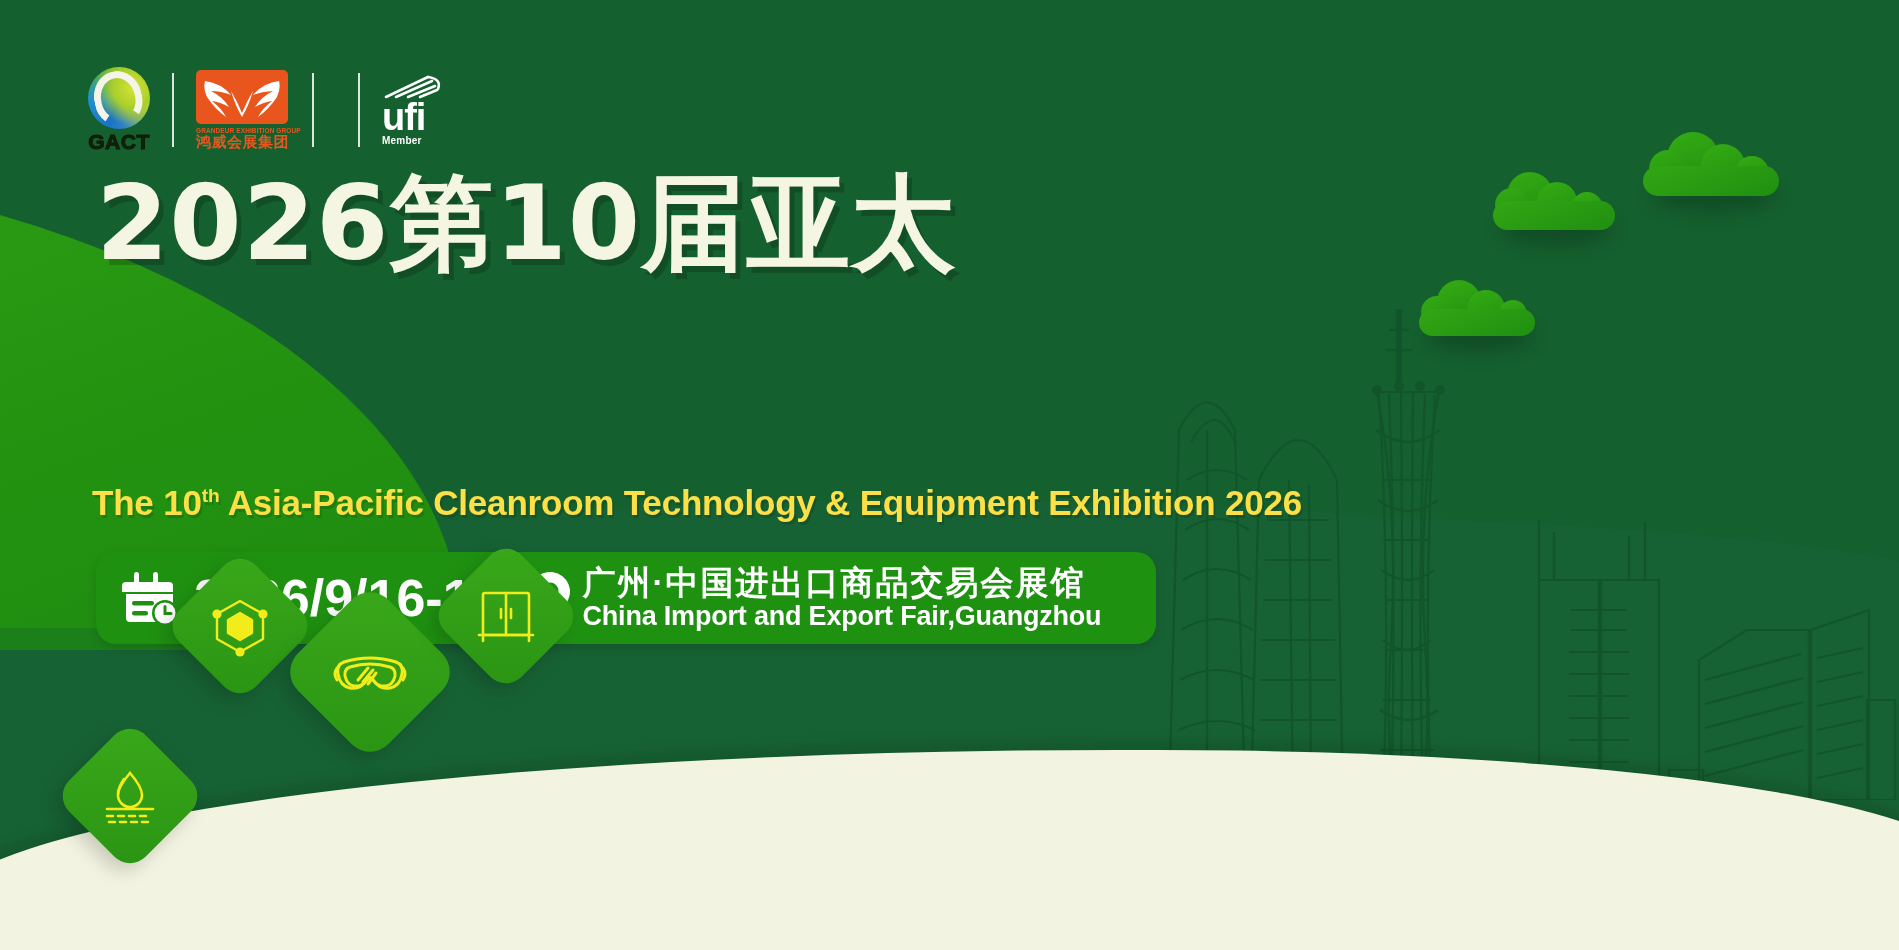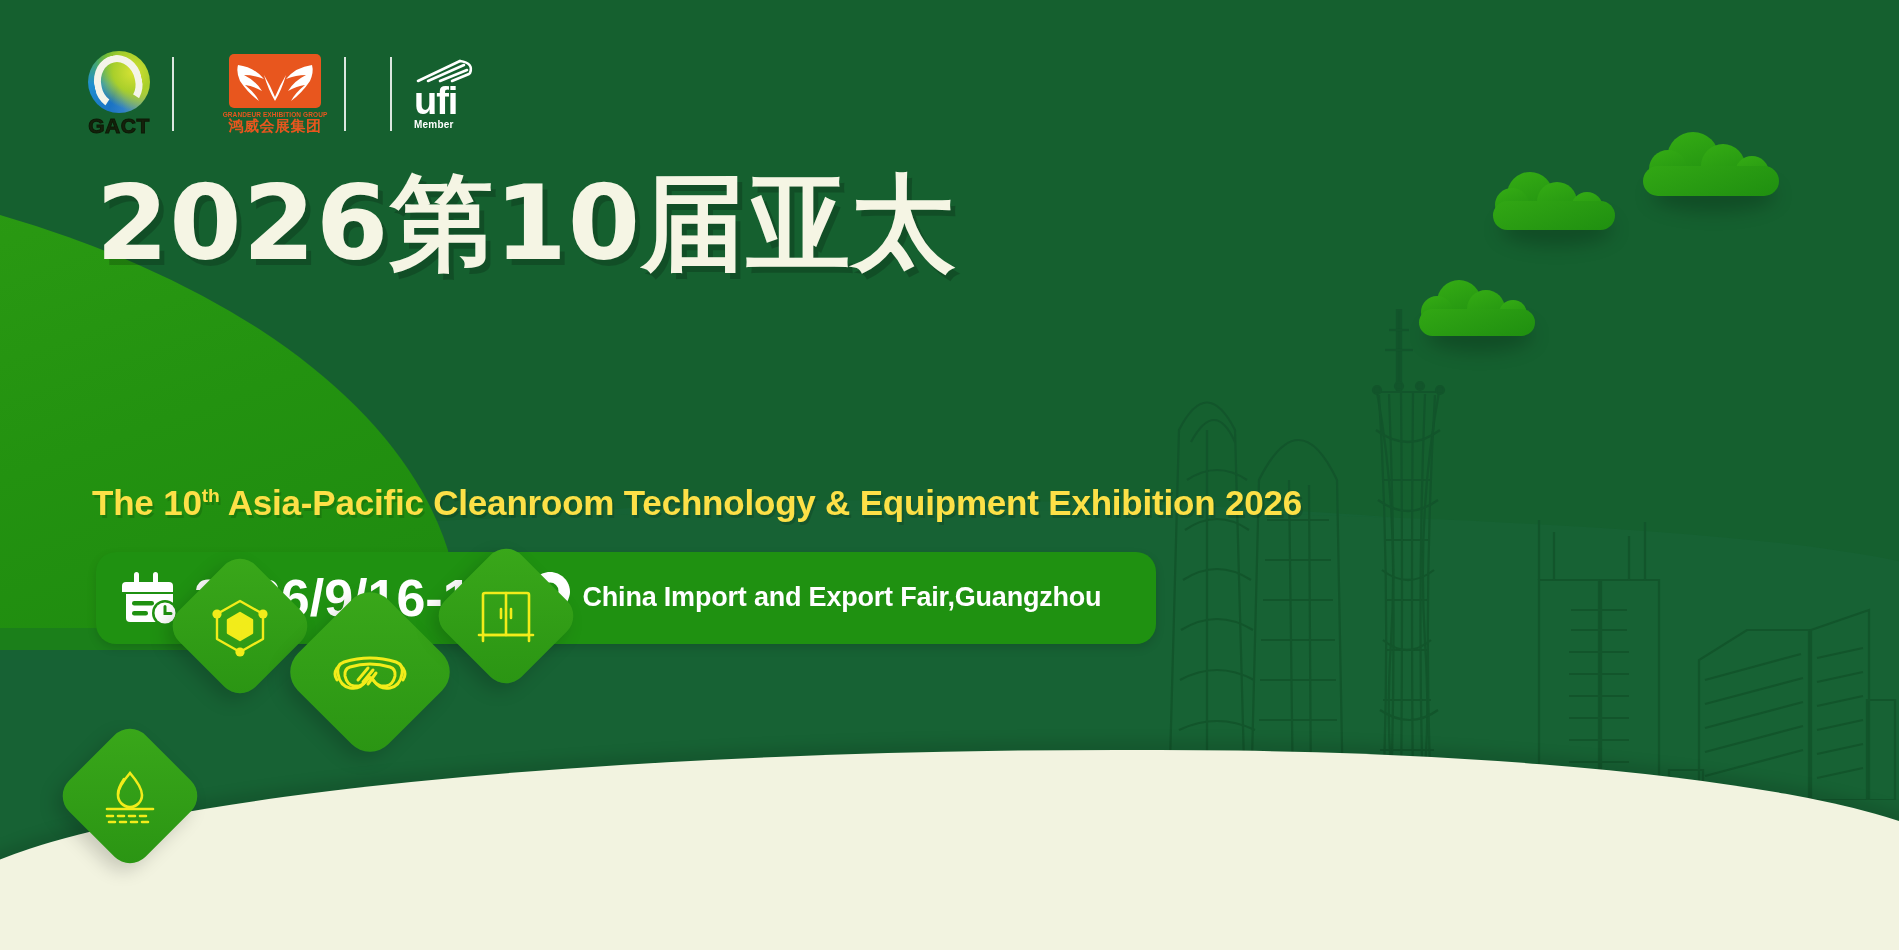--- a/index.html
+++ b/index.html
@@ -71,21 +71,21 @@
     background:linear-gradient(160deg,#32a714 0%,#1f8f10 100%);
     border-radius:22px;
   }
   .cloud .shadow {
     position:absolute; left:6%; bottom:-16px; width:92%; height:34px;
     background:rgba(0,0,0,.20); border-radius:50%; filter:blur(9px);
   }
 
   
   .logos {
-    position:absolute; left:88px; top:48px;
+    position:absolute; left:88px; top:64px;
     display:flex; align-items:center; gap:0; height:92px;
   }
   .logo-cell { display:flex; align-items:center; height:92px; }
   .divider { width:2px; height:74px; background:rgba(255,255,255,.85); margin:0 22px; }
 
   
   .gact { display:flex; flex-direction:column; align-items:center; }
   .gact-orb {
     width:62px; height:62px; border-radius:50%;
     background:
@@ -98,21 +98,21 @@
     width:34px; height:40px; transform:translate(-52%,-50%) rotate(-12deg);
     border:7px solid #f4f4e9; border-radius:50% 50% 46% 46%;
     border-bottom-color:transparent;
   }
   .gact-word {
     font-size:21px; font-weight:bold; color:#15210c; letter-spacing:.5px;
     margin-top:1px; -webkit-text-stroke:1px #0d1a06;
   }
 
   
-  .grand { display:flex; flex-direction:column; align-items:center; width:94px;margin-left:32px; }
+  .grand { display:flex; flex-direction:column; width:94px; }
   .grand-box {
     width:92px; height:54px; background:#e8561e; border-radius:5px;
     display:flex; align-items:center; justify-content:center;
   }
   .grand-en { font-size:6.5px; color:#e8561e; letter-spacing:.1px; margin-top:3px; font-weight:bold; white-space:nowrap;}
   .grand-cn { font-size:15px; color:#e8561e; font-weight:bold; letter-spacing:.5px; line-height:1.1;}
 
   
   .clean { display:flex; flex-direction:column; align-items:center; }
   .clean-orb {
@@ -350,20 +350,21 @@
     </svg>
 
     <div class="date-text">2026/9/16-18</div>
 
     <svg class="pin-icon" viewBox="0 0 42 54" xmlns="http://www.w3.org/2000/svg">
       <path d="M21 1 C10 1 1 10 1 21 C1 34 21 53 21 53 C21 53 41 34 41 21 C41 10 32 1 21 1z" fill="#ffffff"></path>
       <circle cx="21" cy="20" r="8.5" fill="#1f9111"></circle>
     </svg>
 
     <div class="venue">
+      <div class="venue-cn">广州·中国进出口商品交易会展馆</div>
       <div class="venue-en">China Import and Export Fair,Guangzhou</div>
     </div>
   </div>
 
   <div class="diamond" style="left:76px; top:742px;">
     <svg class="ico" viewBox="0 0 62 62" xmlns="http://www.w3.org/2000/svg">
       <g fill="none" stroke="#f2ec1a" stroke-width="2.6" stroke-linecap="round">
         <path d="M31 8 q12 14 12 22 a12 12 0 0 1 -24 0 q0 -8 12 -22z"></path>
         <path d="M25 14 q-6 9 -6 15"></path>
         <path d="M8 44 h46"></path>

